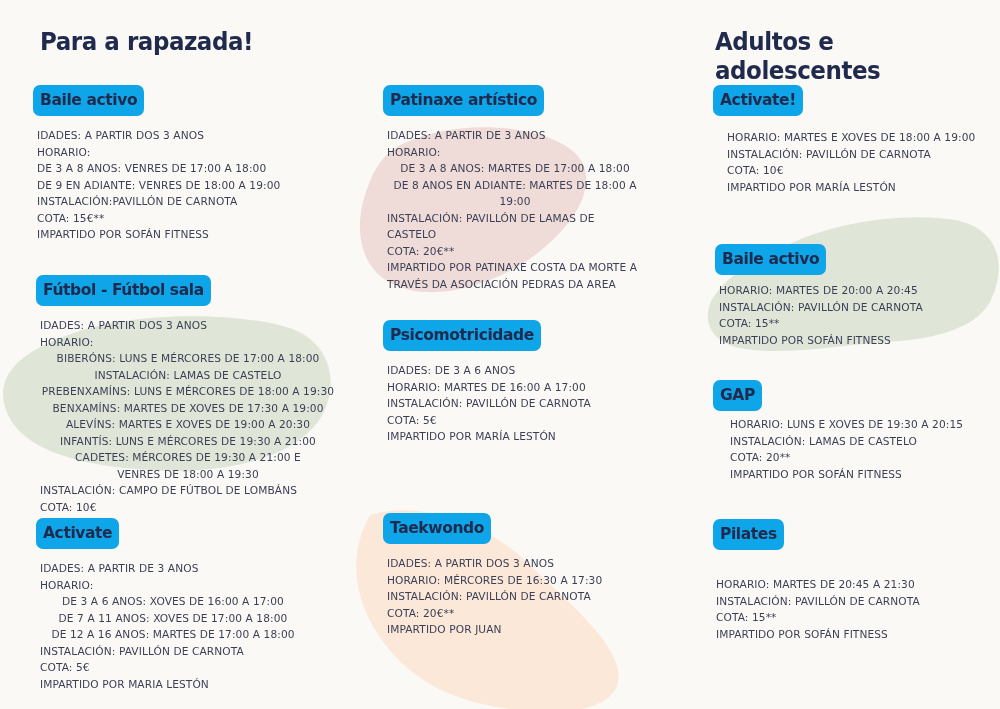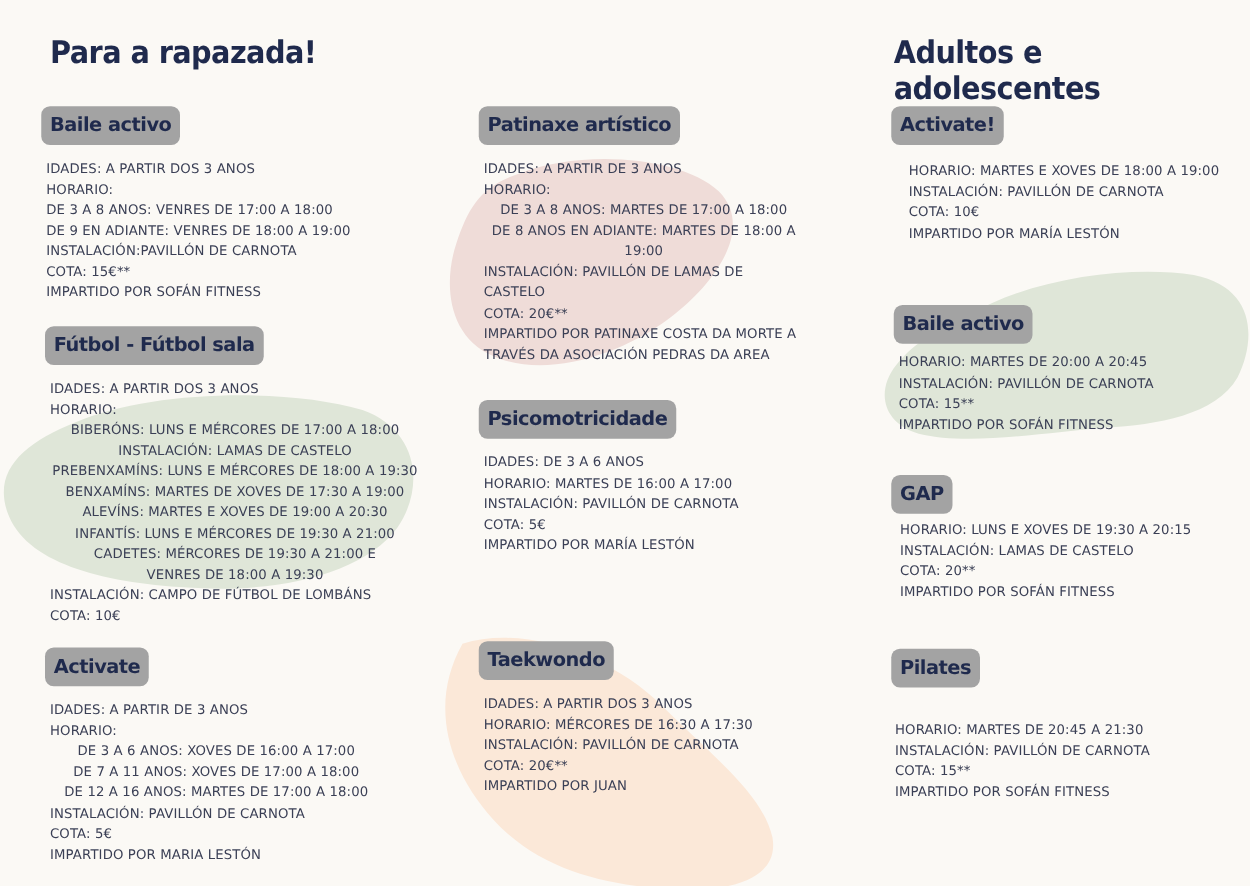--- a/index.html
+++ b/index.html
@@ -18,21 +18,21 @@
     font-size: 25px;
     color: #1f2a4d;
     letter-spacing: -0.5px;
     z-index: 2;
     transform: scaleX(0.92);
     transform-origin: left center;
   }
   .section { position: absolute; z-index: 2; }
   .pill {
     display: inline-block;
-    background: #a3a3a3;
+    background: #0ea5e9;
     border-radius: 7px;
     padding: 4px 7px 5px 7px;
     font-family: "DejaVu Sans", sans-serif;
     font-weight: bold;
     font-size: 15.5px;
     color: #1f2a4d;
     letter-spacing: -0.4px;
     line-height: 22px;
   }
   .lines { margin-top: 11px; }
@@ -71,21 +71,21 @@
     <div class="line">IDADES: A PARTIR DOS 3 ANOS</div>
     <div class="line">HORARIO:</div>
     <div class="line">DE 3 A 8 ANOS: VENRES DE 17:00 A 18:00</div>
     <div class="line">DE 9 EN ADIANTE: VENRES DE 18:00 A 19:00</div>
     <div class="line">INSTALACIÓN:PAVILLÓN DE CARNOTA</div>
     <div class="line">COTA: 15€**</div>
     <div class="line">IMPARTIDO POR SOFÁN FITNESS</div>
   </div>
 </div>
 
-<div class="section" style="left:36px;top:261px;width:300px">
+<div class="section" style="left:36px;top:275px;width:300px">
   <span class="pill">Fútbol - Fútbol sala</span>
   <div class="lines" style="margin-left:4px">
     <div class="line">IDADES: A PARTIR DOS 3 ANOS</div>
     <div class="line">HORARIO:</div>
     <div class="line c">BIBERÓNS: LUNS E MÉRCORES DE 17:00 A 18:00</div>
     <div class="line c">INSTALACIÓN: LAMAS DE CASTELO</div>
     <div class="line c">PREBENXAMÍNS: LUNS E MÉRCORES DE 18:00 A 19:30</div>
     <div class="line c">BENXAMÍNS: MARTES DE XOVES DE 17:30 A 19:00</div>
     <div class="line c">ALEVÍNS: MARTES E XOVES DE 19:00 A 20:30</div>
     <div class="line c">INFANTÍS: LUNS E MÉRCORES DE 19:30 A 21:00</div>
@@ -163,21 +163,21 @@
   <div class="lines" style="margin-left:4px;margin-top:7px">
     <div class="line">HORARIO: MARTES DE 20:00 A 20:45</div>
     <div class="line">INSTALACIÓN: PAVILLÓN DE CARNOTA</div>
     <div class="line">COTA: 15**</div>
     <div class="line">IMPARTIDO POR SOFÁN FITNESS</div>
   </div>
 </div>
 
 <div class="section" style="left:713px;top:380px">
   <span class="pill">GAP</span>
-  <div class="lines" style="margin-left:7px;margin-top:5px">
+  <div class="lines" style="margin-left:17px;margin-top:5px">
     <div class="line">HORARIO: LUNS E XOVES DE 19:30 A 20:15</div>
     <div class="line">INSTALACIÓN: LAMAS DE CASTELO</div>
     <div class="line">COTA: 20**</div>
     <div class="line">IMPARTIDO POR SOFÁN FITNESS</div>
   </div>
 </div>
 
 <div class="section" style="left:713px;top:519px">
   <span class="pill">Pilates</span>
   <div class="lines" style="margin-left:3px;margin-top:26px">

